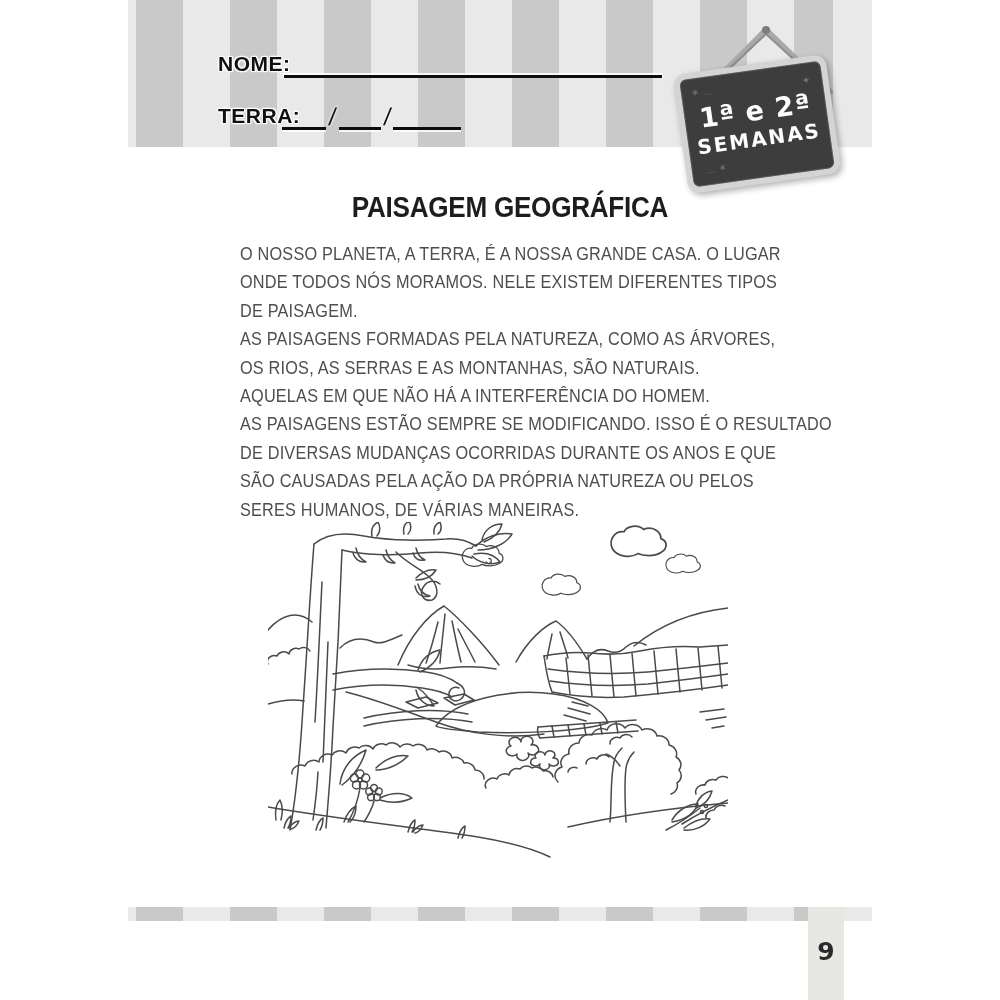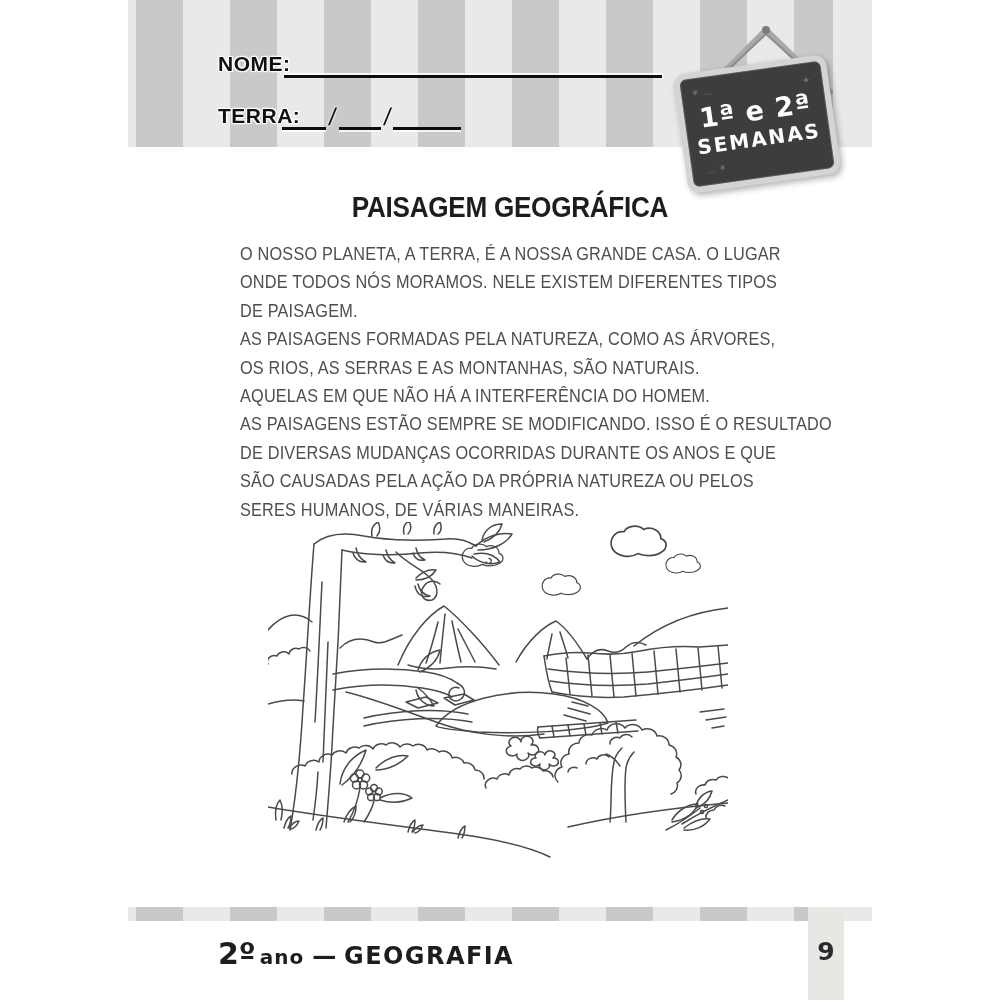--- a/index.html
+++ b/index.html
@@ -313,20 +313,14 @@
       </g>
     </svg>
   </div>
 
   <div class="footer-band"></div>
 
   <div class="page-tab">
     <span class="page-number">9</span>
   </div>
 
-  <div class="footer-caption">
-    <span class="grade-number">2º</span>
-    <span class="grade-word">ano</span>
-    <span class="caption-dash">—</span>
-    <span class="caption-subject">GEOGRAFIA</span>
-  </div>
 
 </div>
 
 </body></html>

